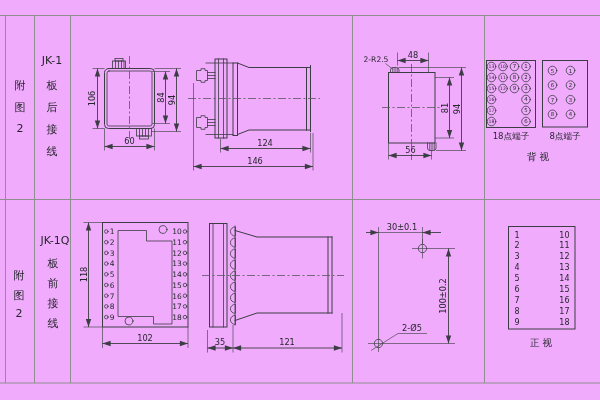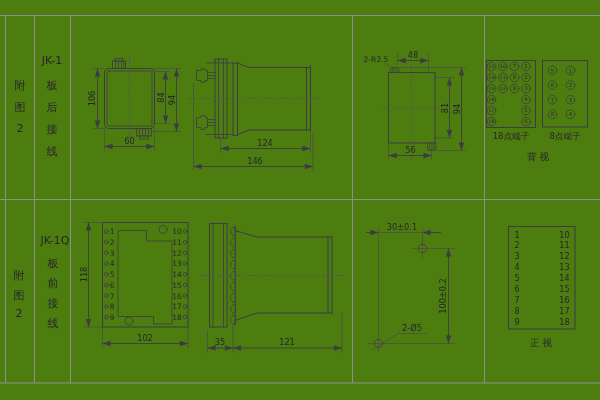--- a/index.html
+++ b/index.html
@@ -1,16 +1,16 @@
 <!DOCTYPE html>
 <html><head>
 <meta charset="utf-8">
 <style>
   html,body{margin:0;padding:0;background:#e8e8e8;}
-  .page{position:relative;width:600px;height:400px;background:#4d7c0f;overflow:hidden;
+  .page{position:relative;width:600px;height:400px;background:#f0abfc;overflow:hidden;
         font-family:"DejaVu Sans","Liberation Sans",sans-serif;}
   svg{position:absolute;inset:0;}
   svg text{font-family:"DejaVu Sans","Liberation Sans",sans-serif;fill:#26262c;}
   .ln{stroke:#3c3c44;stroke-width:1;fill:none;stroke-linecap:square;}
   .thin{stroke-width:0.8;}
   .cl{stroke:#55555c;stroke-width:0.8;fill:none;stroke-dasharray:8 2.5 2 2.5;}
   .grid{stroke:#8f8f8f;stroke-width:1;fill:none;}
   .dim{stroke:#3c3c44;stroke-width:0.9;fill:none;
        marker-start:url(#arr);marker-end:url(#arr);}
   .ext{stroke:#4a4a52;stroke-width:0.7;fill:none;}

